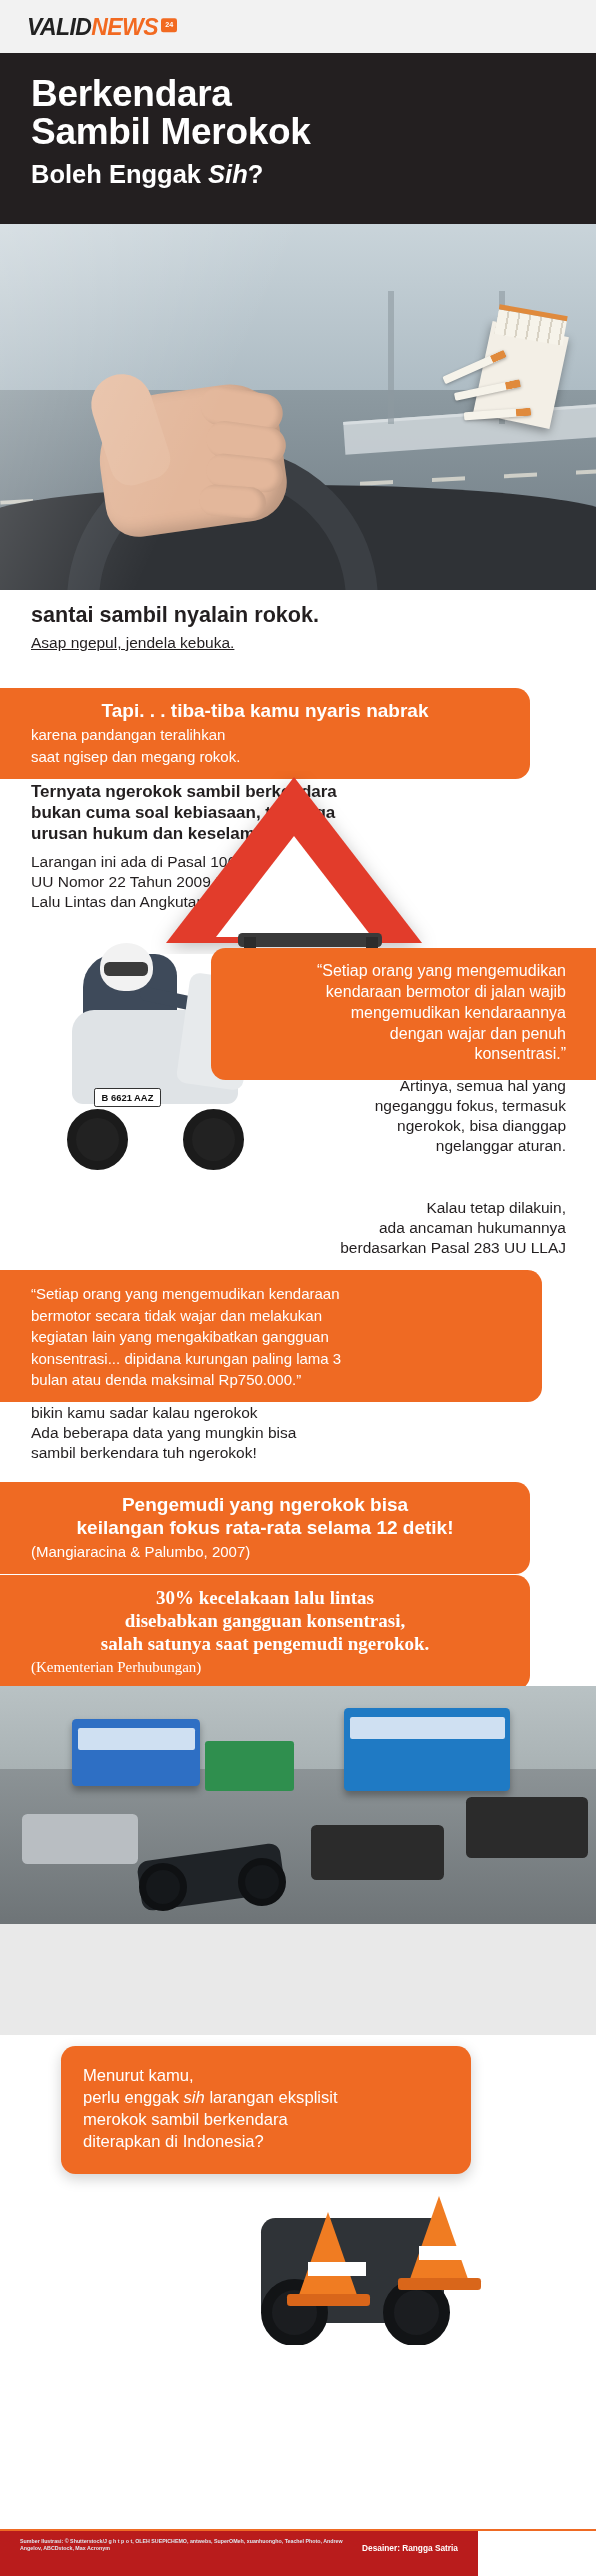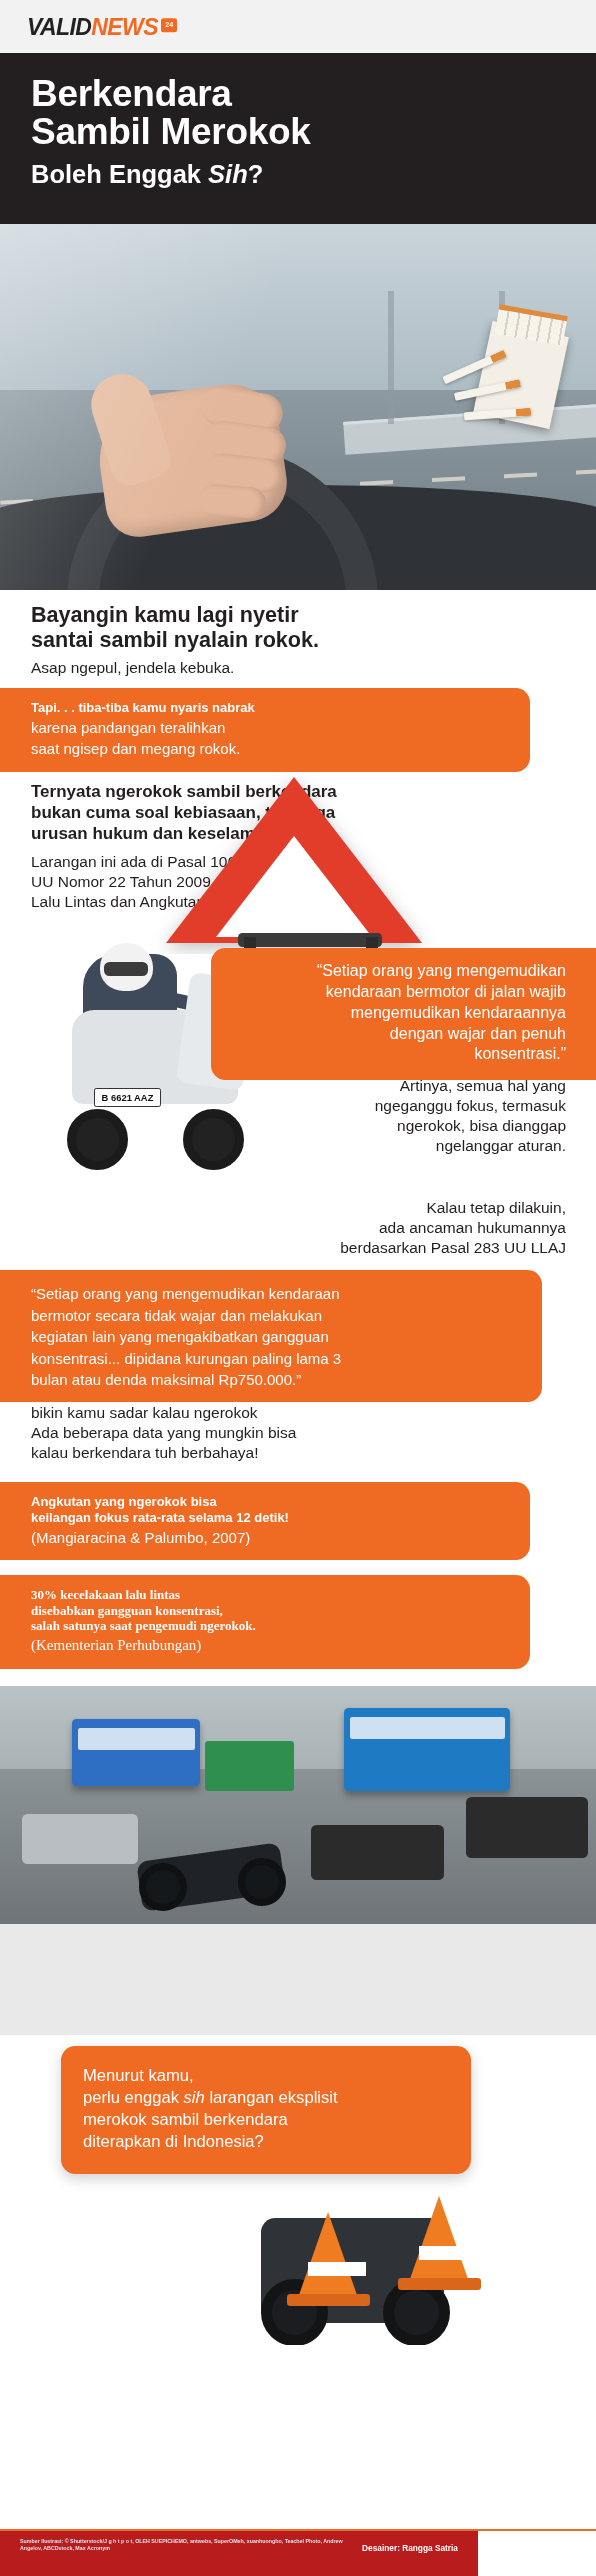--- a/index.html
+++ b/index.html
@@ -169,30 +169,31 @@
     color:#231f20;
     font-size:21.6px;
     font-weight:bold;
     line-height:1.18;
   }
   .lead-sub {
     margin-top:5.5px;
     color:#231f20;
     font-size:15.5px;
     line-height:1.25;
+    text-decoration:underline;
   }
 
   
   .orange {
     background:#ef6a23;
     color:#ffffff;
     border-radius: 0 14.4px 14.4px 0;
     padding: 12.2px 31px 13.3px 31px;
   }
-  .orange .b { font-size:13px; font-weight:bold; line-height:1.2; }
+  .orange .b { font-size:19px; font-weight:bold; line-height:1.2;text-align:center; }
   .orange .n { font-size:15px; line-height:1.28; margin-top:2.2px; }
 
   .dark-b {
     color:#231f20; font-size:17px; font-weight:bold; line-height:1.24;
   }
   .dark-n {
     color:#231f20; font-size:15.5px; line-height:1.3;
   }
 
   
@@ -333,21 +334,20 @@
     <div class="pack">
       <div class="cigs"></div>
     </div>
     <div class="loosecig lc1"></div>
     <div class="loosecig lc2"></div>
     <div class="loosecig lc3"></div>
     <div class="windshield"></div>
   </div>
 
   <div class="band pad" style="top:602px;">
-    <div class="lead">Bayangin kamu lagi nyetir</div>
     <div class="lead">santai sambil nyalain rokok.</div>
     <div class="lead-sub">Asap ngepul, jendela kebuka.</div>
   </div>
 
   <div class="band" style="top:688px; padding-right:67px;">
     <div class="orange">
       <div class="b">Tapi. . . tiba-tiba kamu nyaris nabrak</div>
       <div class="n">karena pandangan teralihkan</div>
       <div class="n">saat ngisep dan megang rokok.</div>
     </div>
@@ -411,26 +411,26 @@
       <div class="n">bermotor secara tidak wajar dan melakukan</div>
       <div class="n">kegiatan lain yang mengakibatkan gangguan</div>
       <div class="n">konsentrasi... dipidana kurungan paling lama 3</div>
       <div class="n">bulan atau denda maksimal Rp750.000.”</div>
     </div>
   </div>
 
   <div class="band pad" style="top:1403px;">
     <div class="dark-n">bikin kamu sadar kalau ngerokok</div>
     <div class="dark-n">Ada beberapa data yang mungkin bisa</div>
-    <div class="dark-n">kalau berkendara tuh berbahaya!</div>
+    <div class="dark-n">sambil berkendara tuh ngerokok!</div>
   </div>
 
   <div class="band" style="top:1482px; padding-right:67px;">
     <div class="orange">
-      <div class="b">Angkutan yang ngerokok bisa</div>
+      <div class="b">Pengemudi yang ngerokok bisa</div>
       <div class="b">keilangan fokus rata-rata selama 12 detik!</div>
       <div class="n">(Mangiaracina &amp; Palumbo, 2007)</div>
     </div>
   </div>
 
   <div class="band" style="top:1575px; padding-right:67px;font-family:Liberation Serif, serif;">
     <div class="orange">
       <div class="b">30% kecelakaan lalu lintas</div>
       <div class="b">disebabkan gangguan konsentrasi,</div>
       <div class="b">salah satunya saat pengemudi ngerokok.</div>

